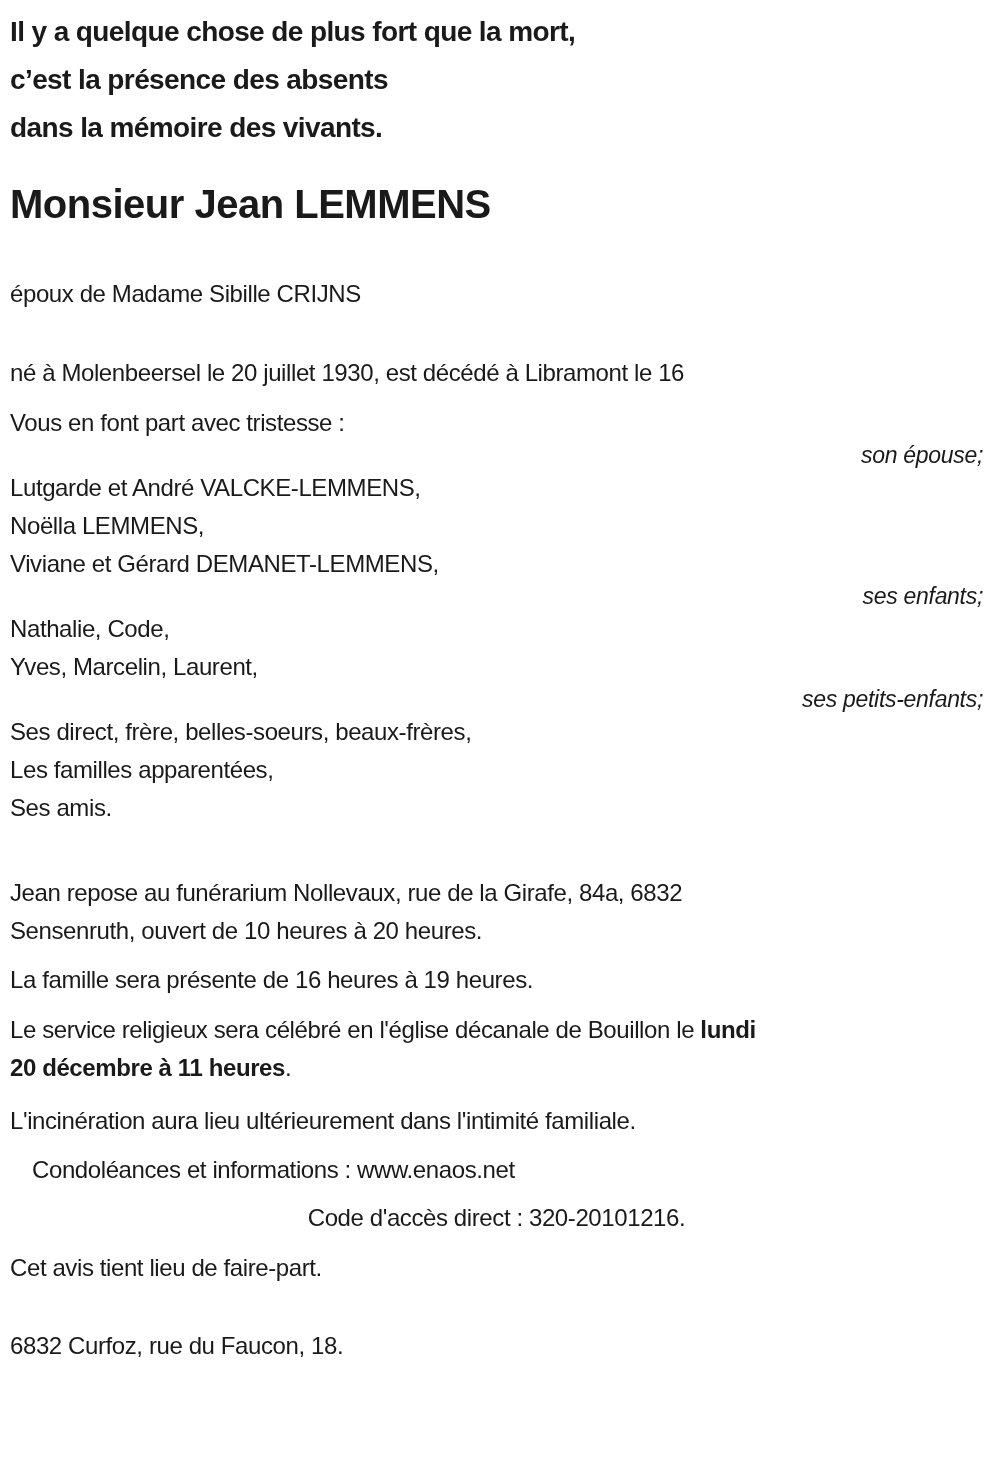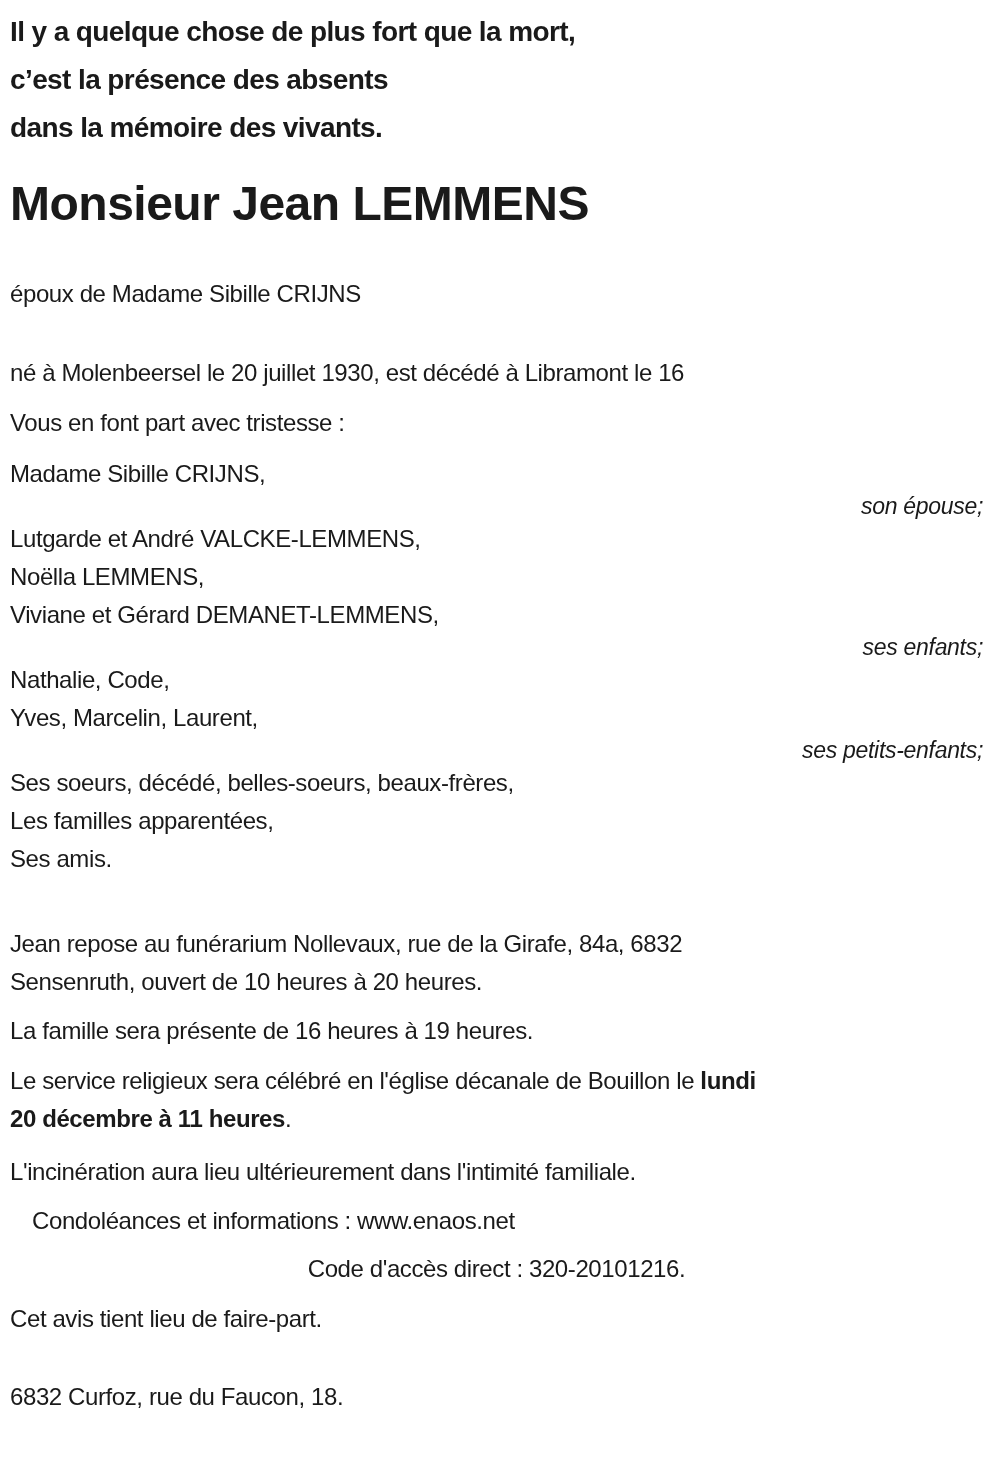--- a/index.html
+++ b/index.html
@@ -20,21 +20,21 @@
   
   .ep-line {
     font-weight: bold;
     font-size: 28px;
     line-height: 48px;
     letter-spacing: -0.6px;
     white-space: nowrap;
   }
   
   .title {
-    font-size: 48px;
+    font-size: 40px;
     font-weight: bold;
     line-height: 48px;
     letter-spacing: -0.5px;
     margin: 28px 0 0 0;
     white-space: nowrap;
   }
   
   .line {
     font-size: 24px;
     line-height: 38px;
@@ -80,40 +80,37 @@
   <h1 class="title">Monsieur Jean LEMMENS</h1>
 
   <div class="line relation">époux de Madame Sibille CRIJNS</div>
 
   <div class="announcement">
     <div class="line">né à Molenbeersel le 20 juillet 1930, est décédé à Libramont le 16</div>
   </div>
 
   <div class="line intro">Vous en font part avec tristesse :</div>
 
-  <div class="spouse-names">
-    <div class="line">Madame Sibille CRIJNS,</div>
-  </div>
   <div class="label">son épouse;</div>
 
   <div>
     <div class="line">Lutgarde et André VALCKE-LEMMENS,</div>
     <div class="line">Noëlla LEMMENS,</div>
     <div class="line">Viviane et Gérard DEMANET-LEMMENS,</div>
   </div>
   <div class="label">ses enfants;</div>
 
   <div>
     <div class="line">Nathalie, Code,</div>
     <div class="line">Yves, Marcelin, Laurent,</div>
   </div>
   <div class="label">ses petits-enfants;</div>
 
   <div>
-    <div class="line">Ses soeurs, décédé, belles-soeurs, beaux-frères,</div>
+    <div class="line">Ses direct, frère, belles-soeurs, beaux-frères,</div>
     <div class="line">Les familles apparentées,</div>
     <div class="line">Ses amis.</div>
   </div>
 
   <div class="repose">
     <div class="line">Jean repose au funérarium Nollevaux, rue de la Girafe, 84a, 6832</div>
     <div class="line">Sensenruth, ouvert de 10 heures à 20 heures.</div>
   </div>
 
   <div class="line presence">La famille sera présente de 16 heures à 19 heures.</div>

